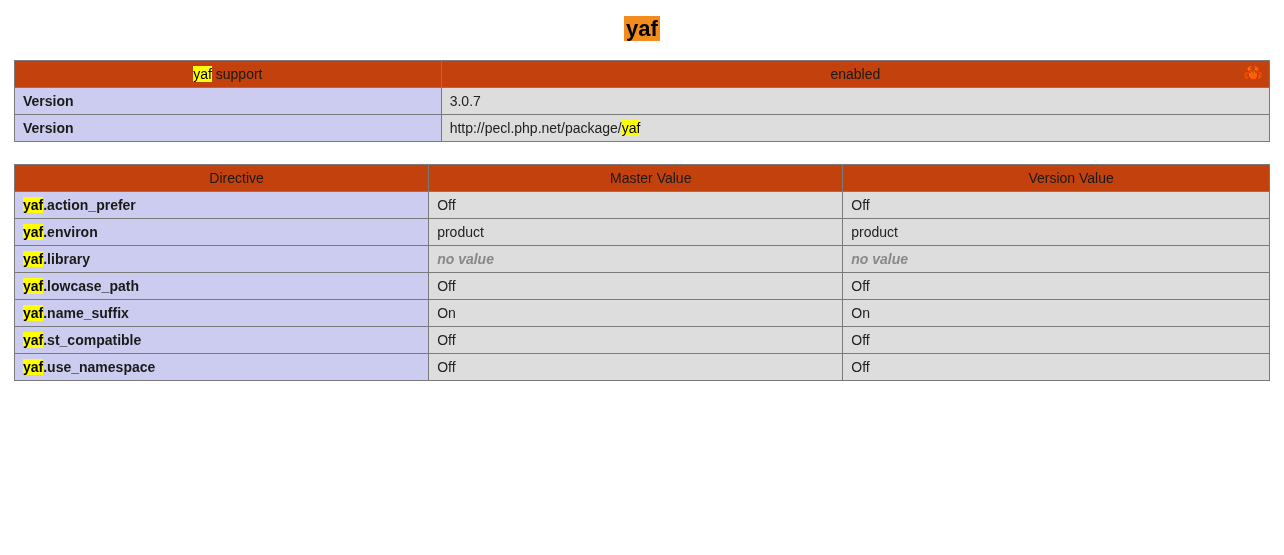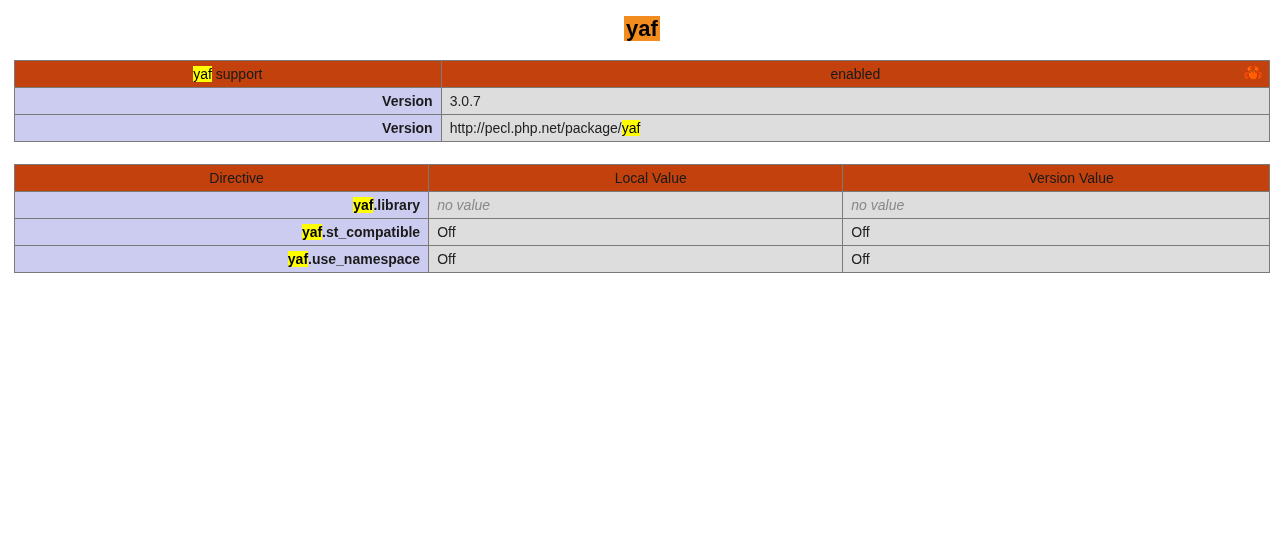--- a/index.html
+++ b/index.html
@@ -31,28 +31,27 @@
 }
 th {
   background: #c2410c;
   font-weight: normal;
   color: #1a1a1a;
 }
 td.e {
   background: #ccccf0;
   font-weight: bold;
   color: #1a1a1a;
-  text-align: right;
 }
 td.v {
   background: #dddddd;
   color: #222;
 }
 .hl { background: #ffff00; color: #000; }
-.novalue { color: #888; font-style: italic; }
+.novalue { color: #888; font-style: italic; font-weight: bold; }
 .crab { position: absolute; right: 6px; top: 2px; font-size: 16px; }
 th.enabled-cell { position: relative; text-align: center; }
 th.support-cell { text-align: center; width: 34%; }
 table.dir th { text-align: center; padding-left: 38px; }
 table.dir th.col-dir { width: 33%; }
 table.dir th.col-loc { width: 33%; }
 </style>
 </head>
 <body>
 
@@ -77,29 +76,49 @@
         <td class="e">Version</td>
         <td class="v">http://pecl.php.net/package/<span class="hl">yaf</span></td>
       </tr>
     </tbody>
 </table>
 
 <table class="dir">
   <tbody>
       <tr>
     <th class="col-dir">Directive</th>
-    <th class="col-loc">Local Value</th>
+    <th class="col-loc">Master Value</th>
     <th>Version Value</th>
   </tr>
   </tbody>
     <tbody id="dir-body">
       <tr>
+        <td class="e"><span class="hl">yaf</span>.action_prefer</td>
+        <td class="v">Off</td>
+        <td class="v">Off</td>
+      </tr>
+      <tr>
+        <td class="e"><span class="hl">yaf</span>.environ</td>
+        <td class="v">product</td>
+        <td class="v">product</td>
+      </tr>
+      <tr>
         <td class="e"><span class="hl">yaf</span>.library</td>
         <td class="v"><span class="novalue">no value</span></td>
         <td class="v"><span class="novalue">no value</span></td>
+      </tr>
+      <tr>
+        <td class="e"><span class="hl">yaf</span>.lowcase_path</td>
+        <td class="v">Off</td>
+        <td class="v">Off</td>
+      </tr>
+      <tr>
+        <td class="e"><span class="hl">yaf</span>.name_suffix</td>
+        <td class="v">On</td>
+        <td class="v">On</td>
       </tr>
       <tr>
         <td class="e"><span class="hl">yaf</span>.st_compatible</td>
         <td class="v">Off</td>
         <td class="v">Off</td>
       </tr>
       <tr>
         <td class="e"><span class="hl">yaf</span>.use_namespace</td>
         <td class="v">Off</td>
         <td class="v">Off</td>

